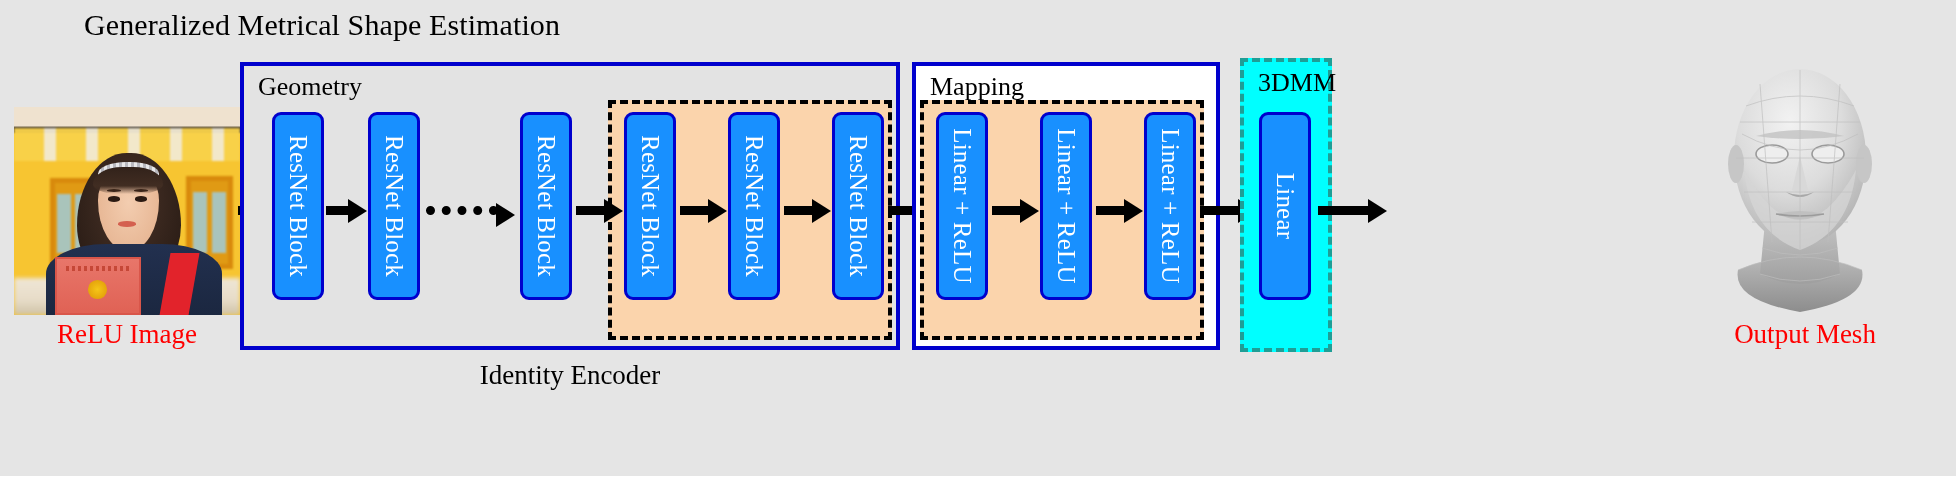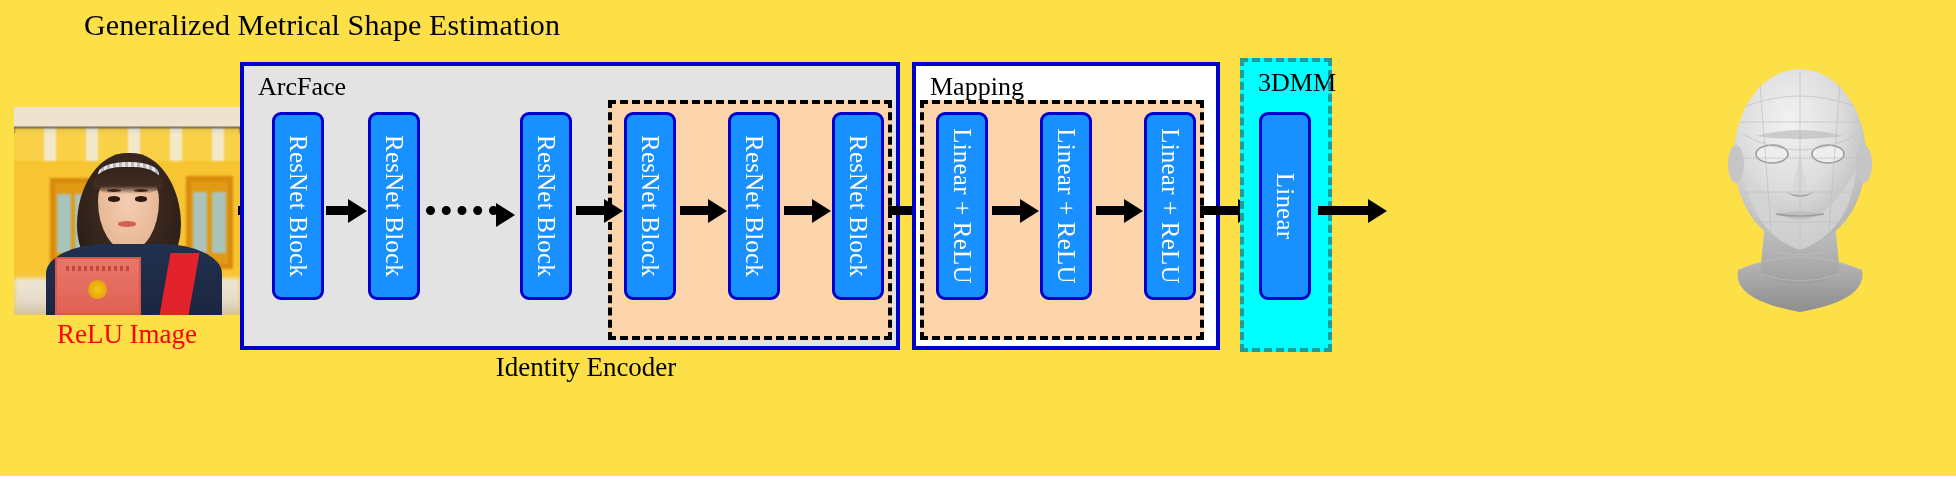--- a/index.html
+++ b/index.html
@@ -6,21 +6,21 @@
   * { box-sizing: border-box; }
   html, body {
     margin: 0; padding: 0;
     background: #ffffff;
     font-family: "Liberation Serif", "DejaVu Serif", serif;
   }
   #stage {
     position: relative;
     width: 1956px;
     height: 476px;
-    background: #fde047;
+    background: #e5e5e5;
     overflow: hidden;
   }
 
   
   #title {
     position: absolute;
     left: 84px; top: 8px;
     font-size: 30px;
     color: #000000;
     white-space: nowrap;
@@ -252,21 +252,21 @@
 
   
   .section-label {
     position: absolute;
     top: 352px;
     font-size: 27px;
     color: #000000;
     text-align: center;
     white-space: nowrap;
   }
-  #identity-encoder-label { left: 256px; width: 660px; }
+  #identity-encoder-label { left: 240px; width: 660px; margin-top: 8px; }
   #geometry-decoder-label { left: 912px; width: 308px; }
 
   
   #output-mesh {
     position: absolute;
     left: 1700px; top: 62px;
     width: 200px; height: 255px;
   }
 </style>
 </head>
@@ -306,21 +306,21 @@
     </div>
   </div>
 
   <div id="input-caption" class="red-cap">
     <div>ReLU Image</div>
   </div>
 
   <div class="arrow" id="a0"></div>
 
   <div class="outer-box" id="arcface-box">
-    <div class="outer-label">ArcFace</div>
+    <div class="outer-label">Geometry</div>
   </div>
 
   <div class="dashed-region" id="arcface-dashed"></div>
 
   <div class="vblock" id="b1">
     <span class="vlabel">ResNet Block</span>
   </div>
   <div class="arrow" id="a1"></div>
   <div class="vblock" id="b2">
     <span class="vlabel">ResNet Block</span>
@@ -425,15 +425,16 @@
       <path d="M46 44 Q100 24 154 44"></path>
       <path d="M62 186 Q100 200 138 186"></path>
       <path d="M60 212 Q100 226 140 212"></path>
       <path d="M38 208 Q100 182 162 208"></path>
     </g>
   </svg>
 
   <div class="section-label" id="identity-encoder-label">Identity Encoder</div>
 
   <div id="output-caption" class="red-cap">
+    <div>Output Mesh</div>
   </div>
 
 </div>
 
 </body></html>

